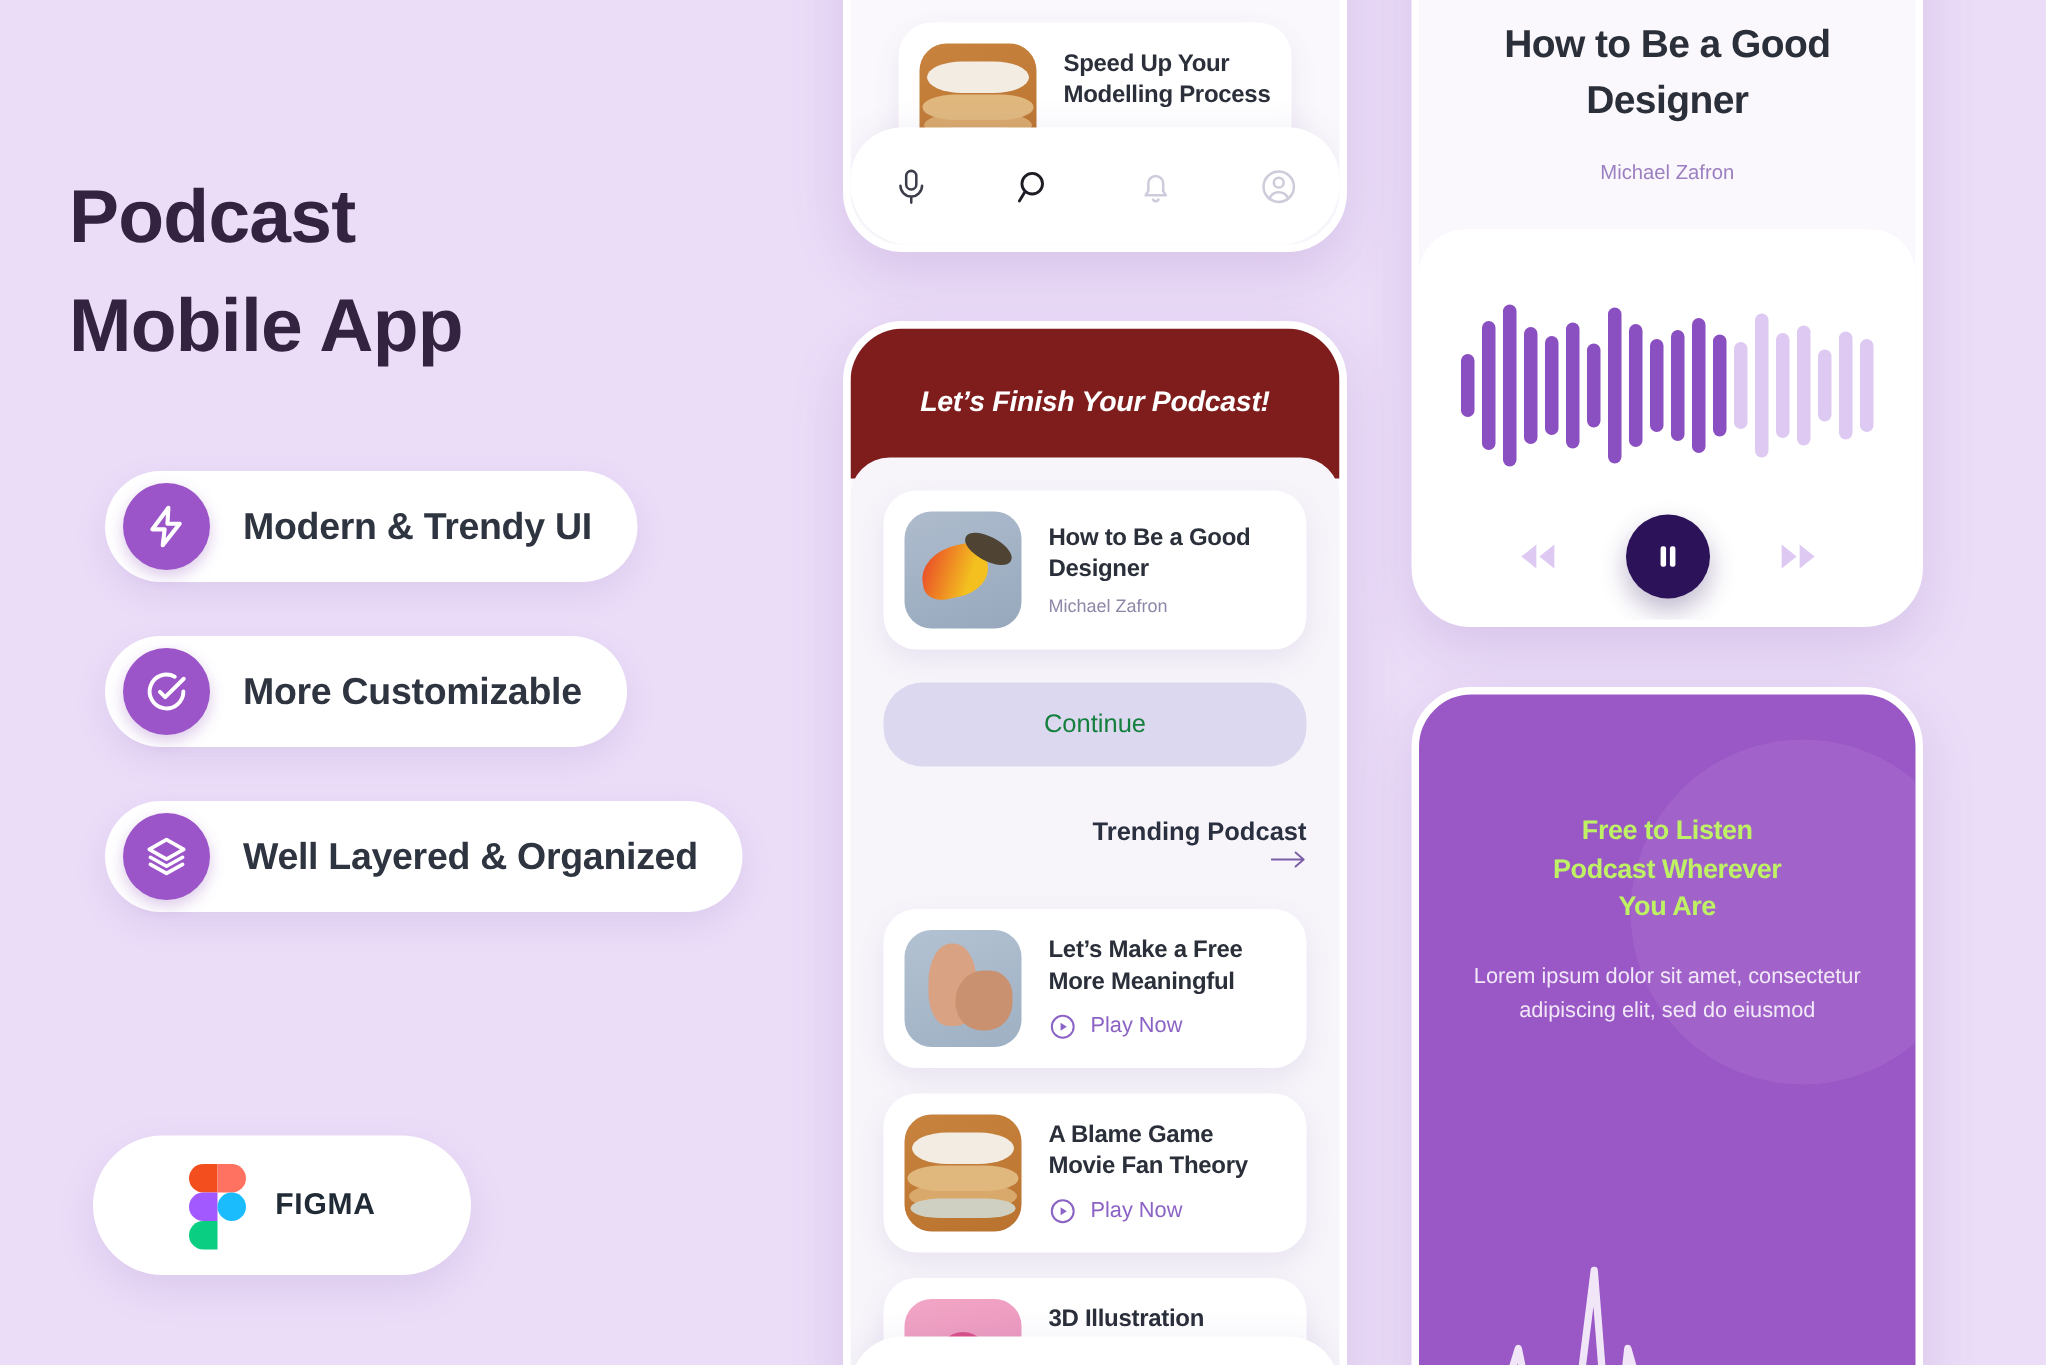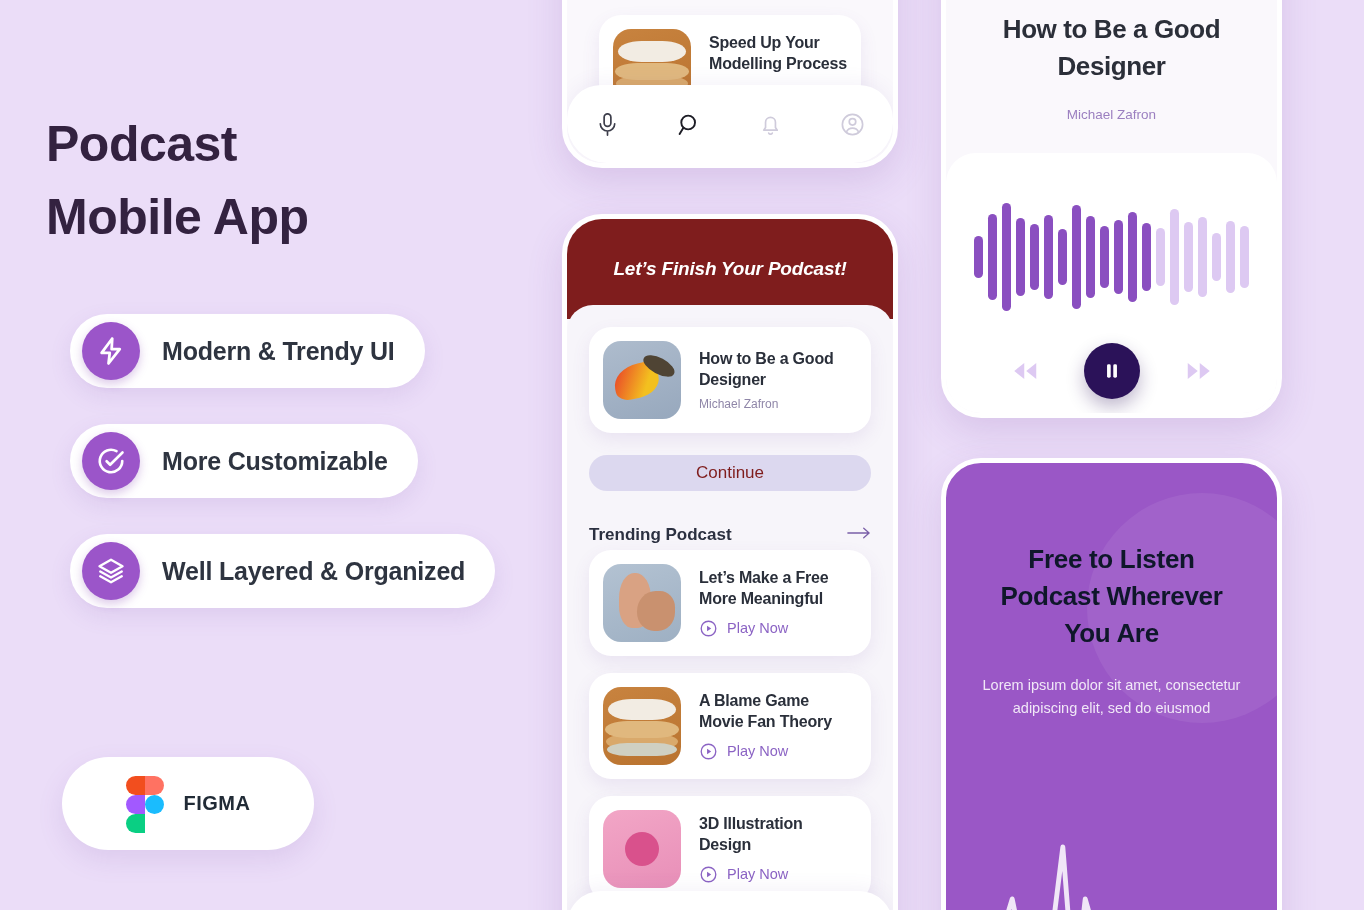--- a/index.html
+++ b/index.html
@@ -163,28 +163,28 @@
     display: flex; align-items: center; justify-content: center; font-style: italic;
   }
   .mid-header-title {
     font-size: 19px; font-weight: 700; color: #ffffff; letter-spacing: -0.2px;
   }
   .mid-sheet {
     position: absolute; left: 0; top: 86px; right: 0; bottom: 0;
     background: #f7f5fa; border-radius: 26px 26px 0 0; padding: 22px;
   }
   .continue-btn {
-    margin-top: 22px; height: 36px; background: #dcd8ef;
+    margin-top: 22px; height: 56px; background: #dcd8ef;
     border-radius: 26px; display: flex; align-items: center;
-    justify-content: center; font-size: 17px; font-weight: 500; color: #7f1d1d;
+    justify-content: center; font-size: 17px; font-weight: 500; color: #15803d;
     border: none; width: 100%; font-family: inherit; cursor: pointer;
   }
   .section-head {
-    display: flex; align-items: flex-start; justify-content: space-between;
-    margin-top: 34px; margin-bottom: 5px;
+    display: flex; align-items: flex-end; justify-content: space-between;
+    margin-top: 34px; margin-bottom: 25px; flex-direction: column;
   }
   .section-title { font-size: 17px; font-weight: 700; color: #2b3040; }
   .section-arrow svg { width: 24px; height: 16px; display: block; }
   .trend-list > .pcard { margin-bottom: 17px; }
 
   
   .player-top { padding: 84px 30px 0; text-align: center; }
   .player-title {
     font-size: 26px; font-weight: 600; color: #2b2f39;
     line-height: 1.42; letter-spacing: -0.4px; white-space: pre-line;
@@ -212,21 +212,21 @@
   }
   .ctrl-play svg { width: 22px; height: 22px; display: block; }
 
   
   .promo-inner { position: relative; height: 100%; padding: 78px 34px 0; text-align: center; }
   .promo-glow {
     position: absolute; right: -40px; top: 30px; width: 230px; height: 230px;
     border-radius: 50%; background: rgba(255,255,255,0.07);
   }
   .promo-title {
-    position: relative; font-size: 26px; font-weight: 700; color: #0f172a;
+    position: relative; font-size: 18px; font-weight: 700; color: #bef264;
     line-height: 1.42; letter-spacing: -0.3px; white-space: pre-line;
   }
   .promo-sub {
     position: relative; margin-top: 22px; font-size: 14.5px;
     color: rgba(255,255,255,0.86); line-height: 1.6; white-space: pre-line;
   }
   .promo-wave { position: absolute; left: 0; right: 0; bottom: 0; height: 170px; }
   .promo-wave svg { width: 100%; height: 100%; display: block; }
 </style>
 </head>

